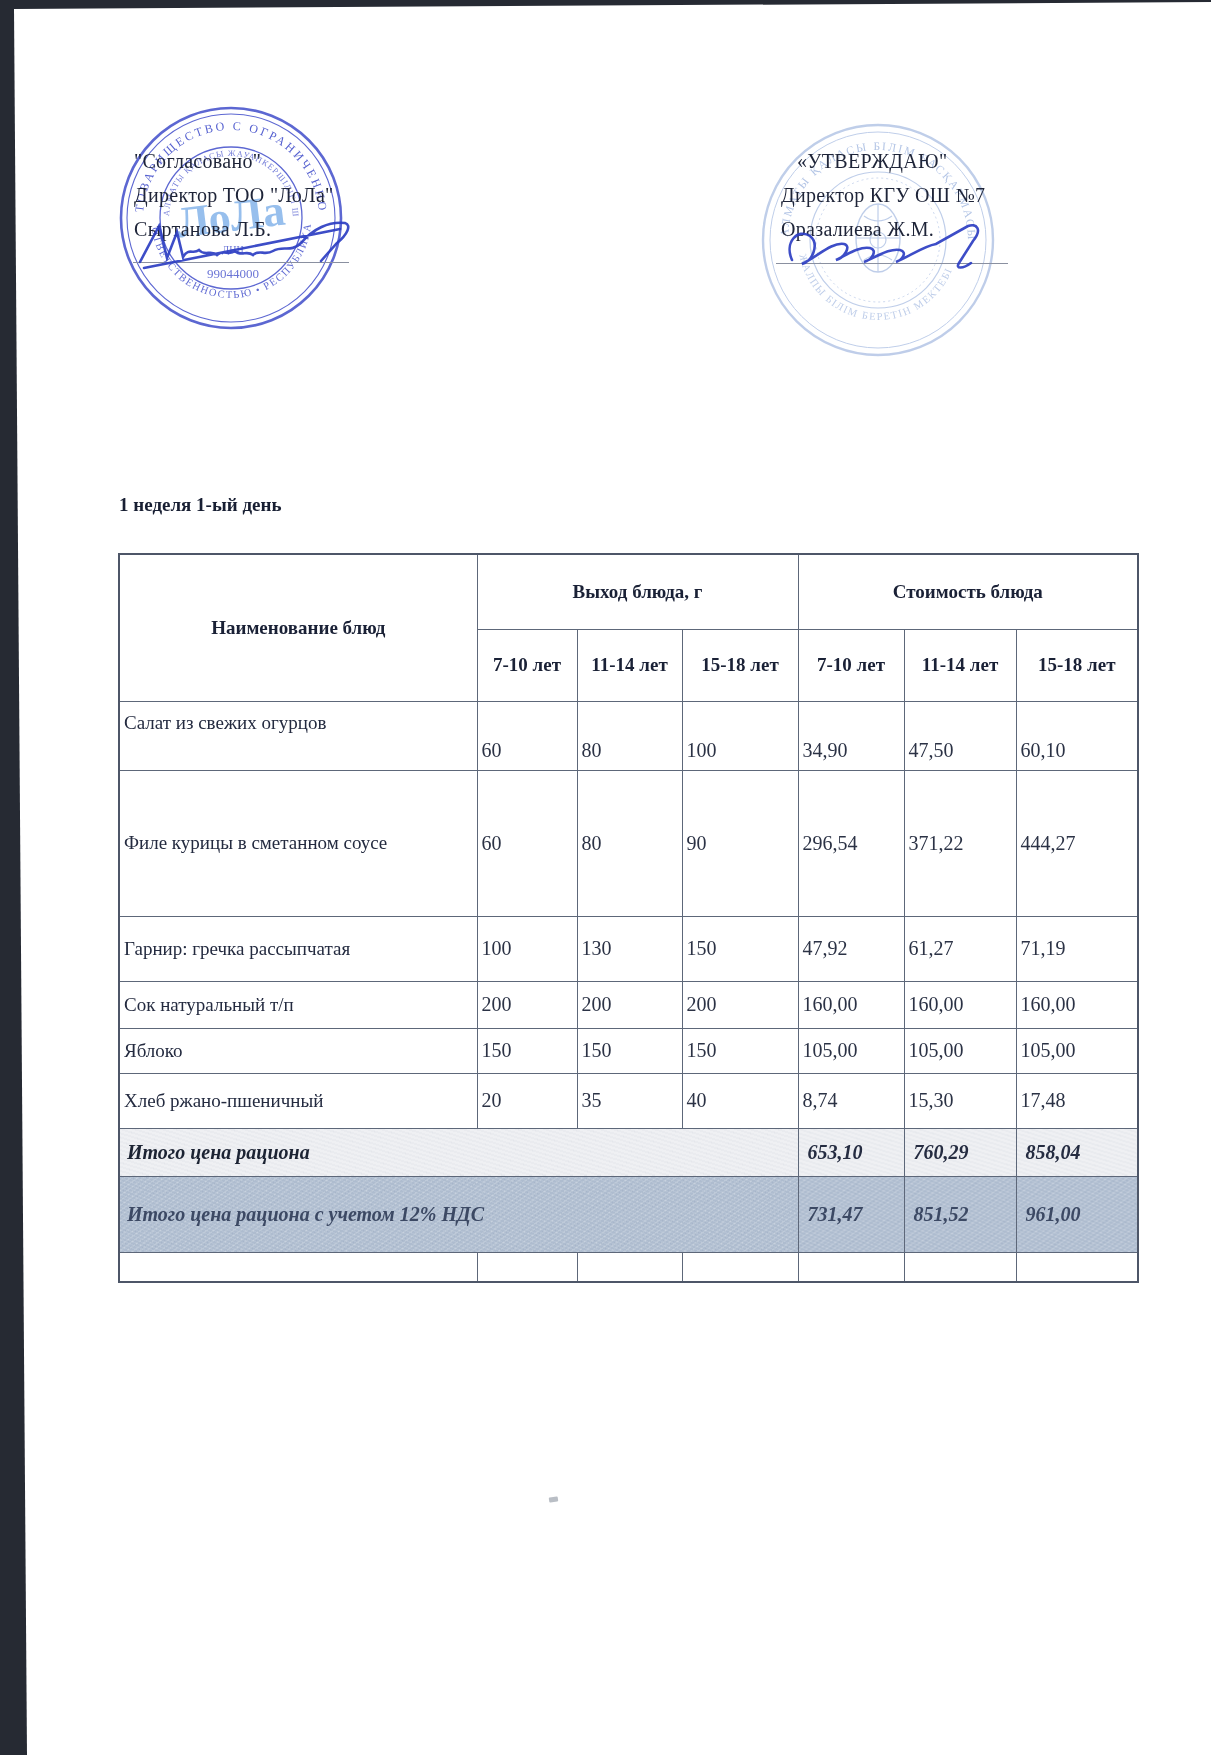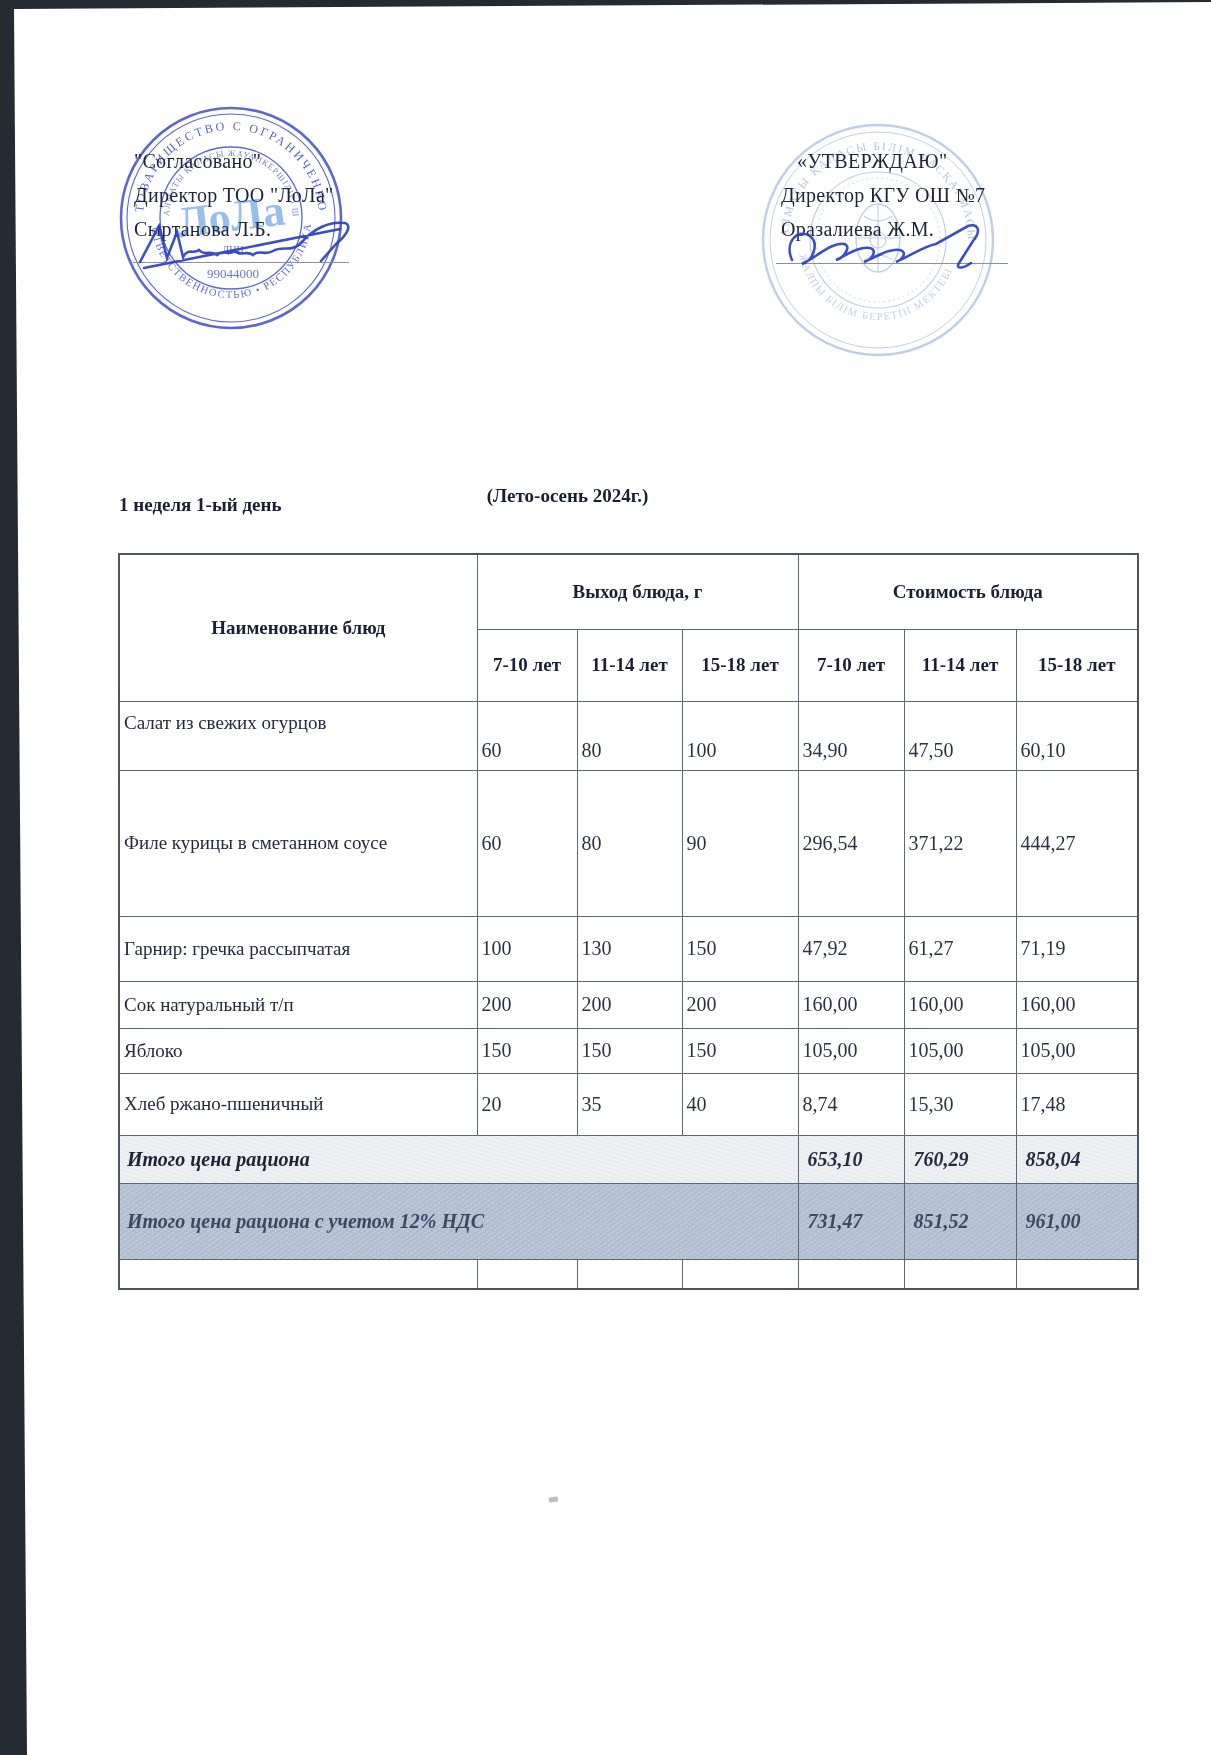--- a/index.html
+++ b/index.html
@@ -130,21 +130,20 @@
     <div>Оразалиева Ж.М.</div>
   </div>
   <svg class="signature" style="left:772px;top:222px;" width="240" height="52" viewBox="0 0 240 52">
     <path d="M20,38 C12,20 26,6 38,14 C48,22 40,40 30,42 C46,34 60,20 72,22 C80,24 72,36 64,38
              C76,32 88,24 98,26 C106,28 100,38 92,40 C106,34 118,26 128,28 C136,30 130,38 124,40
              C138,34 152,24 164,22 L196,4 C204,1 211,7 201,19 L187,41 C183,47 191,47 199,41" fill="none" stroke="#2c3ec2" stroke-width="2.6" stroke-linecap="round" opacity="0.92"></path>
   </svg>
   <div class="sig-line" style="left:776px;top:263px;width:232px;"></div>
 
   <div class="doc-title">
-    <div>(Лето-осень 2024г.)</div>
   </div>
 
   <div class="week-label">1 неделя 1-ый день</div>
 
   <table class="menu">
     <colgroup>
       <col style="width:358px">
         <col style="width:100px">
         <col style="width:105px">
         <col style="width:116px">
@@ -204,21 +203,21 @@
     </tr>
     <tr style="height:45px">
       <td class="name">Яблоко</td>
       <td class="num">150</td>
       <td class="num">150</td>
       <td class="num">150</td>
       <td class="num">105,00</td>
       <td class="num">105,00</td>
       <td class="num">105,00</td>
     </tr>
-    <tr style="height:62px">
+    <tr style="height:55px">
       <td class="name">Хлеб ржано-пшеничный</td>
       <td class="num">20</td>
       <td class="num">35</td>
       <td class="num">40</td>
       <td class="num">8,74</td>
       <td class="num">15,30</td>
       <td class="num">17,48</td>
     </tr>
     <tr class="total total-plain" style="height:48px">
       <td class="label" colspan="4">Итого цена рациона</td>

